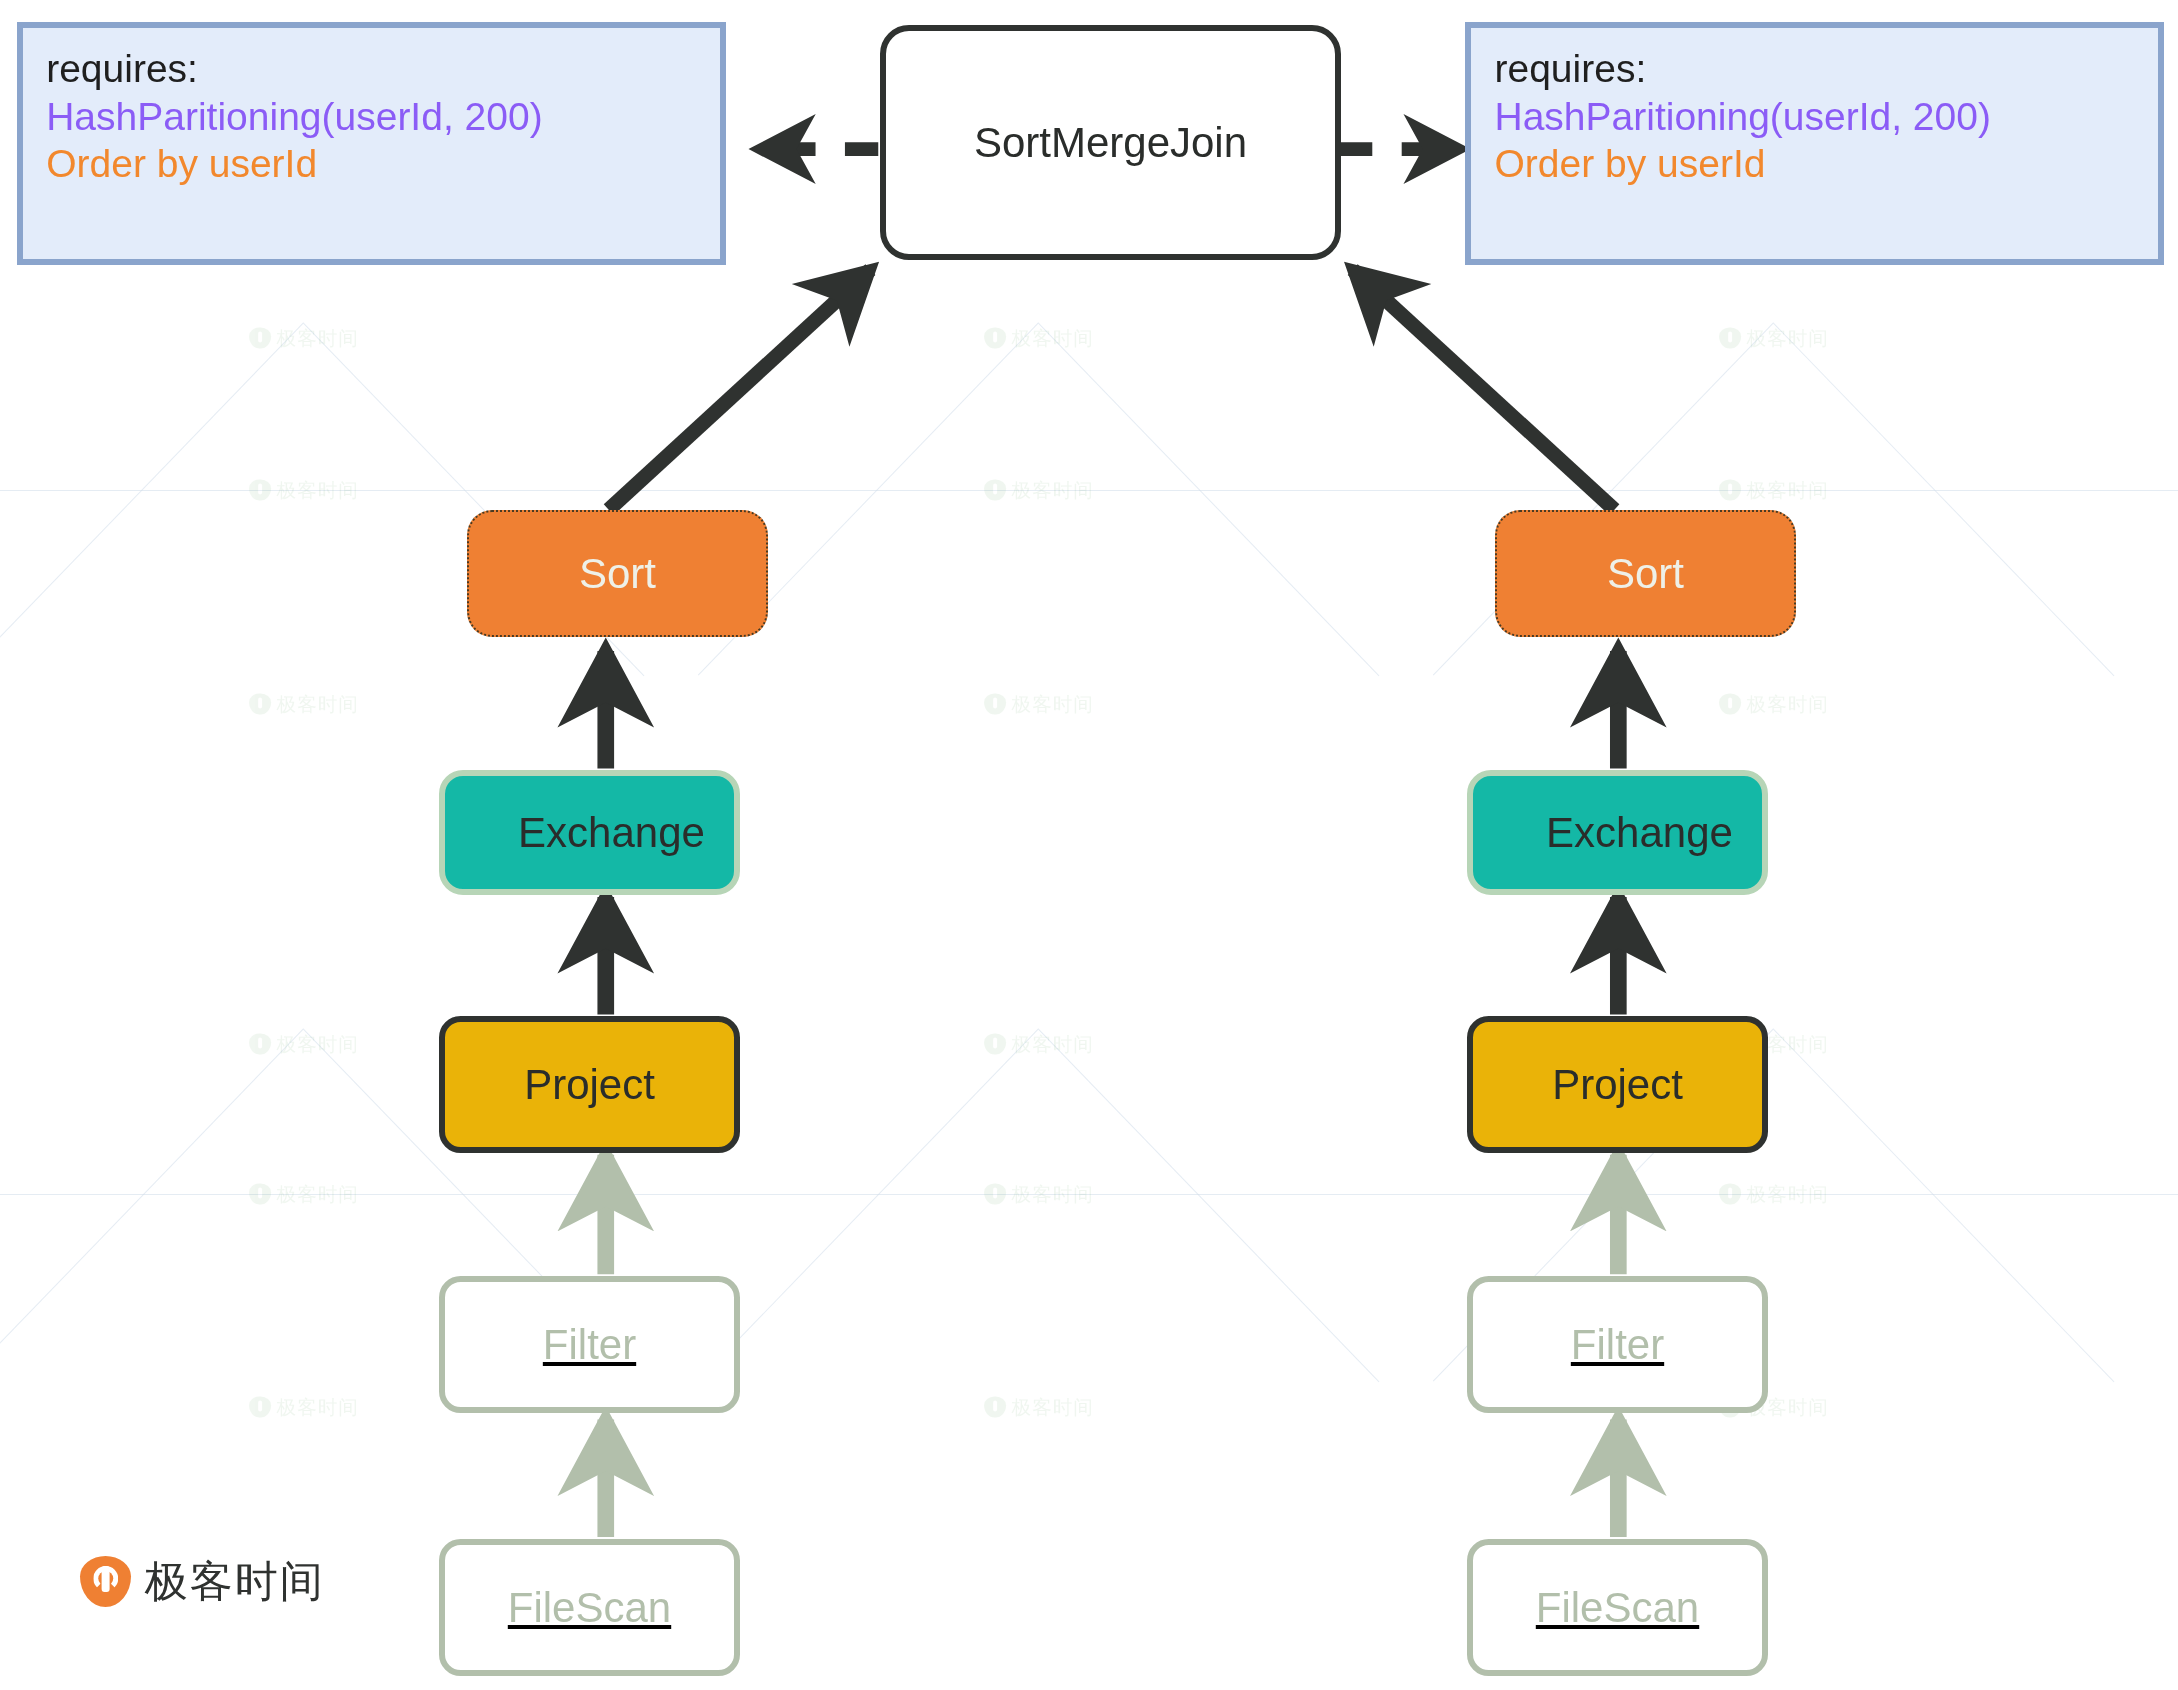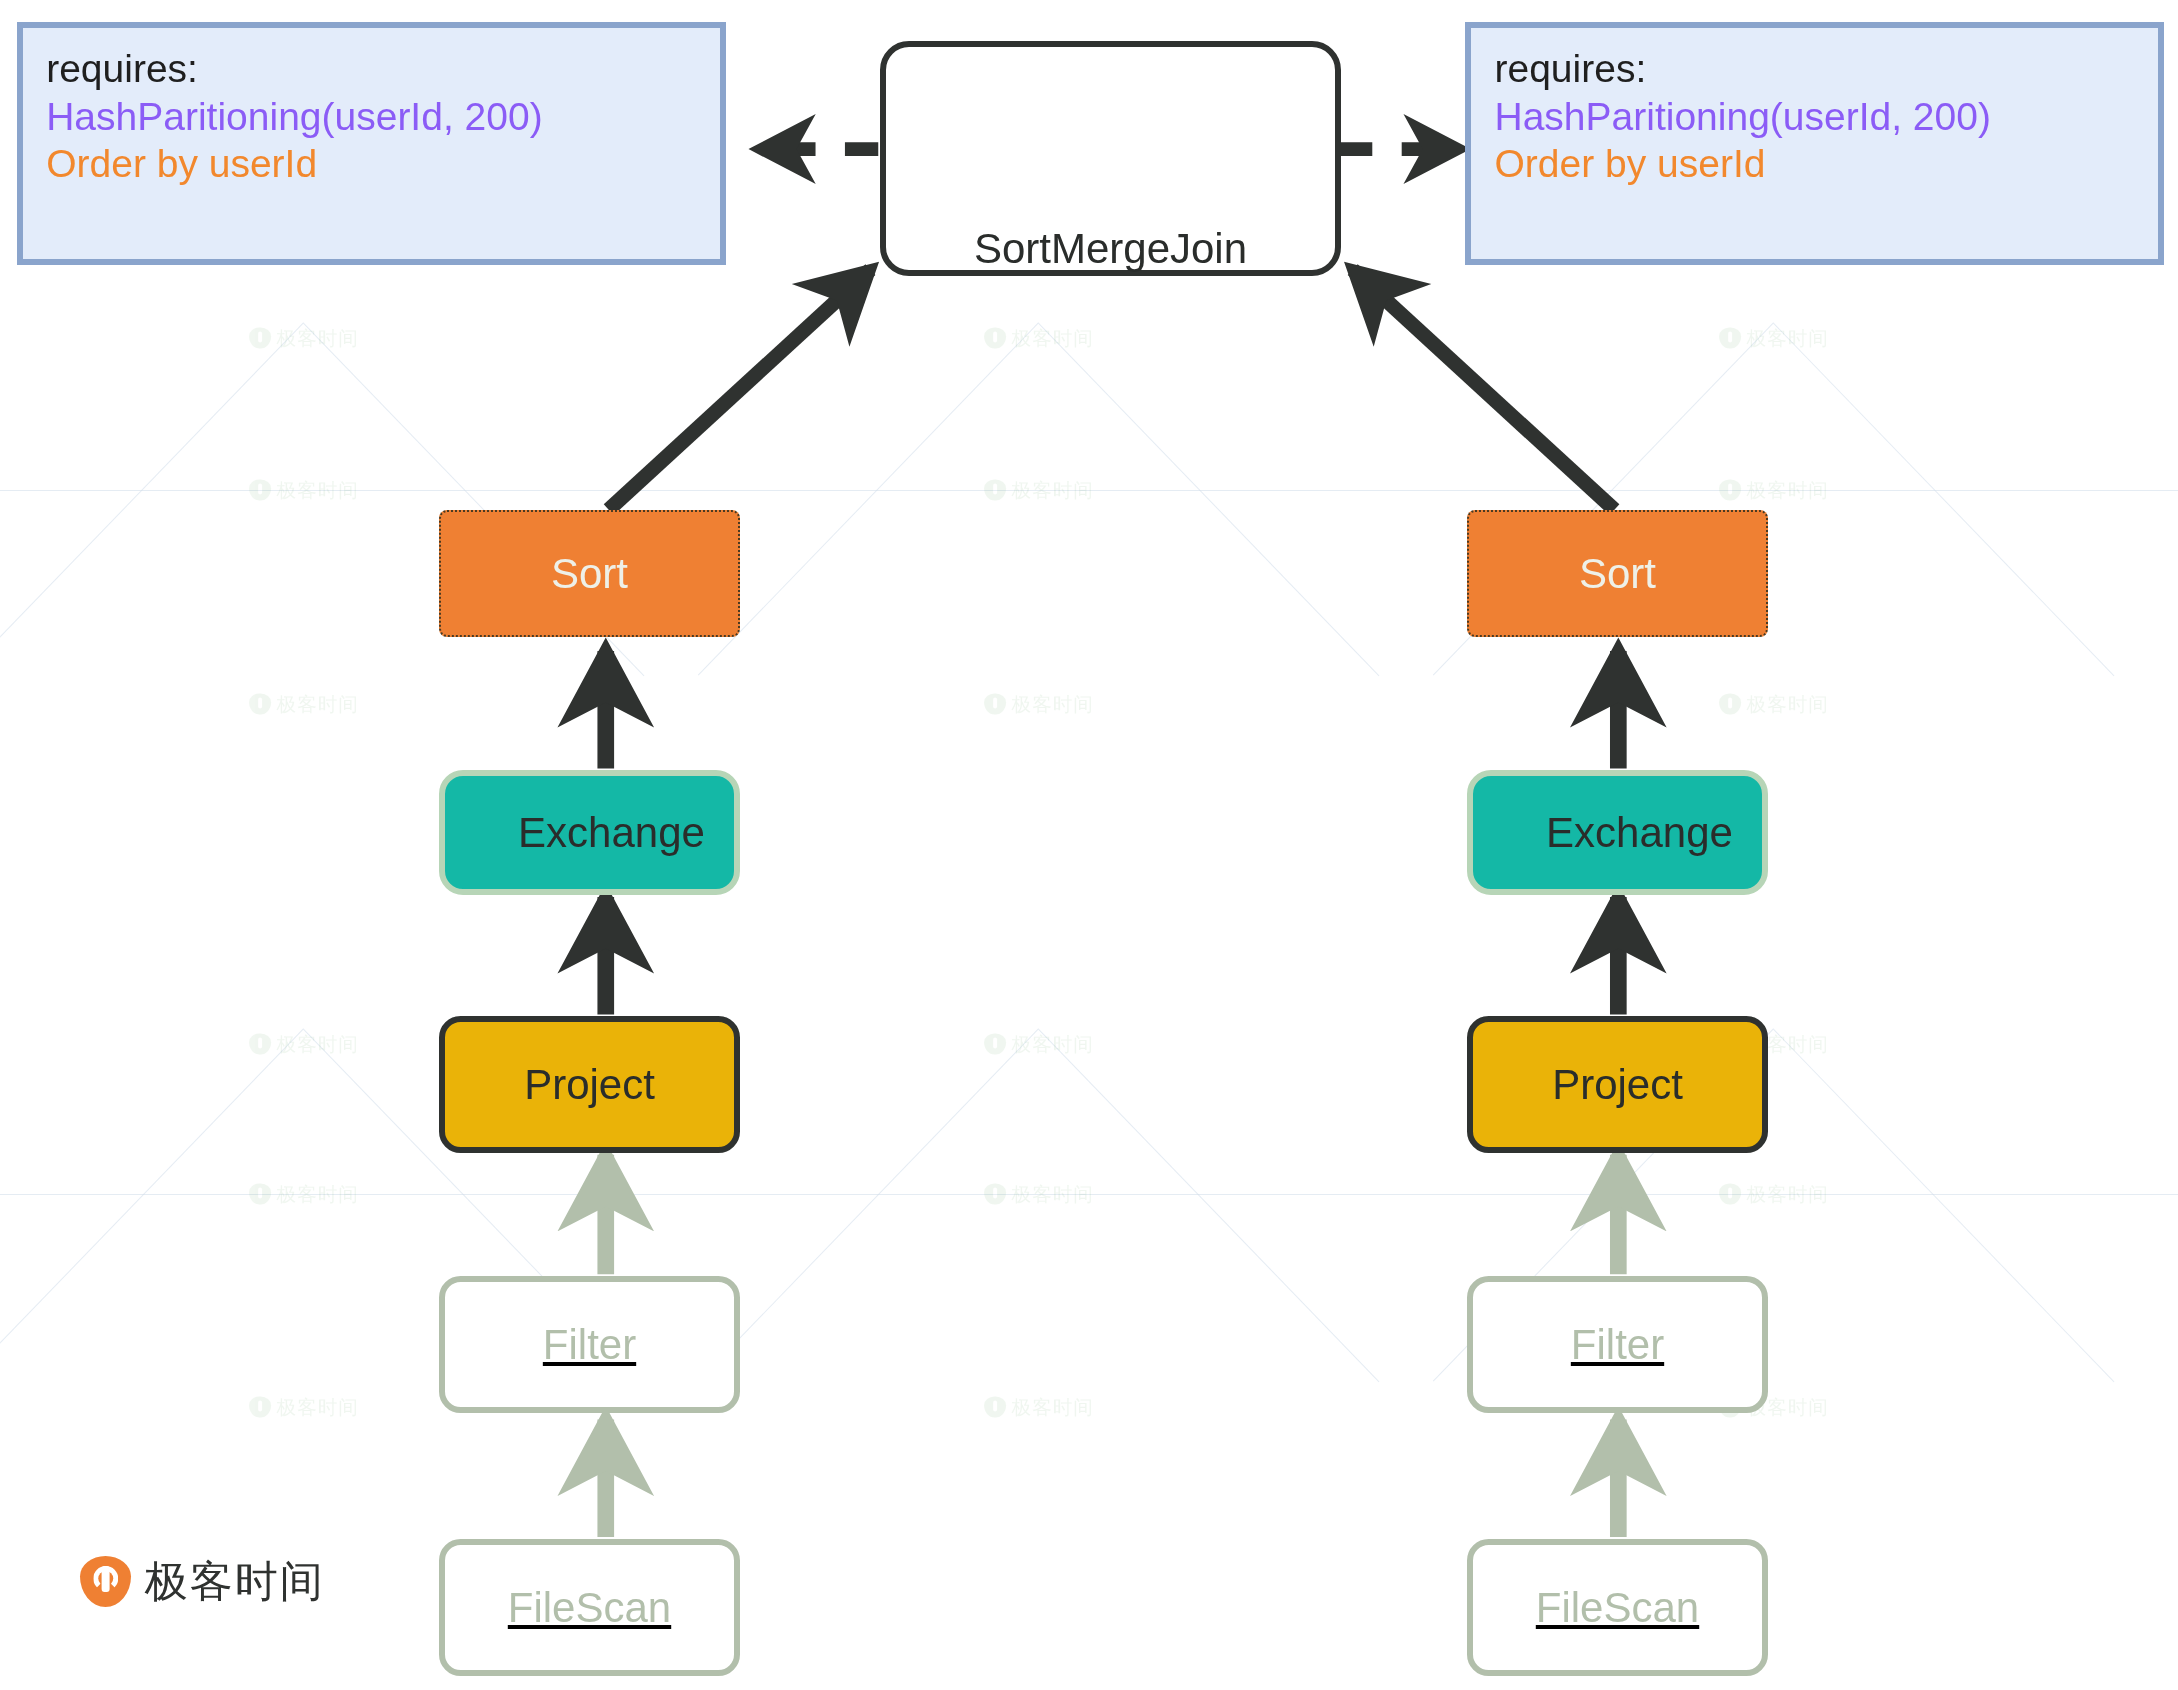--- a/index.html
+++ b/index.html
@@ -109,21 +109,22 @@
   .node.join {
     background: #ffffff;
     border: 6.9px solid #2f3230;
     border-radius: 29px;
   }
   .node.join .node-label { color: #2a2d2b; }
 
   .node.sort {
     background: #ef8033;
     border: 2px dotted #4a3a22;
-    border-radius: 8px;
+    border-radius: 25px;
+    margin-left: 28px;
   }
   .node.sort .node-label { color: #eef0e8; }
 
   .node.exchange {
     background: #14b8a6;
     border: 6.9px solid #b7d5b7;
     border-radius: 24px;
     padding-left: 44px;
   }
   .node.exchange .node-label { color: #2a2d2b; }
@@ -364,21 +365,21 @@
     <div class="callout-line c-green">HashParitioning(userId, 200)</div>
     <div class="callout-line c-orange">Order by userId</div>
   </div>
 
   <div class="callout" style="left:1465px; top:21.6px; width:699px; height:243px;">
     <div class="callout-line c-dark">requires:</div>
     <div class="callout-line c-green">HashParitioning(userId, 200)</div>
     <div class="callout-line c-orange">Order by userId</div>
   </div>
 
-  <div class="node join" style="left:880px; top:41px; width:461px; height:235px;align-items:flex-end;">
+  <div class="node join" style="left:880px; top:25px; width:461px; height:235px;">
     <span class="node-label">SortMergeJoin</span>
   </div>
 
   <div class="node sort" style="left:439px; top:510px; width:301px; height:127px;">
     <span class="node-label">Sort</span>
   </div>
 
   <div class="node exchange" style="left:439px; top:770px; width:301px; height:125px;">
     <span class="node-label">Exchange</span>
   </div>

